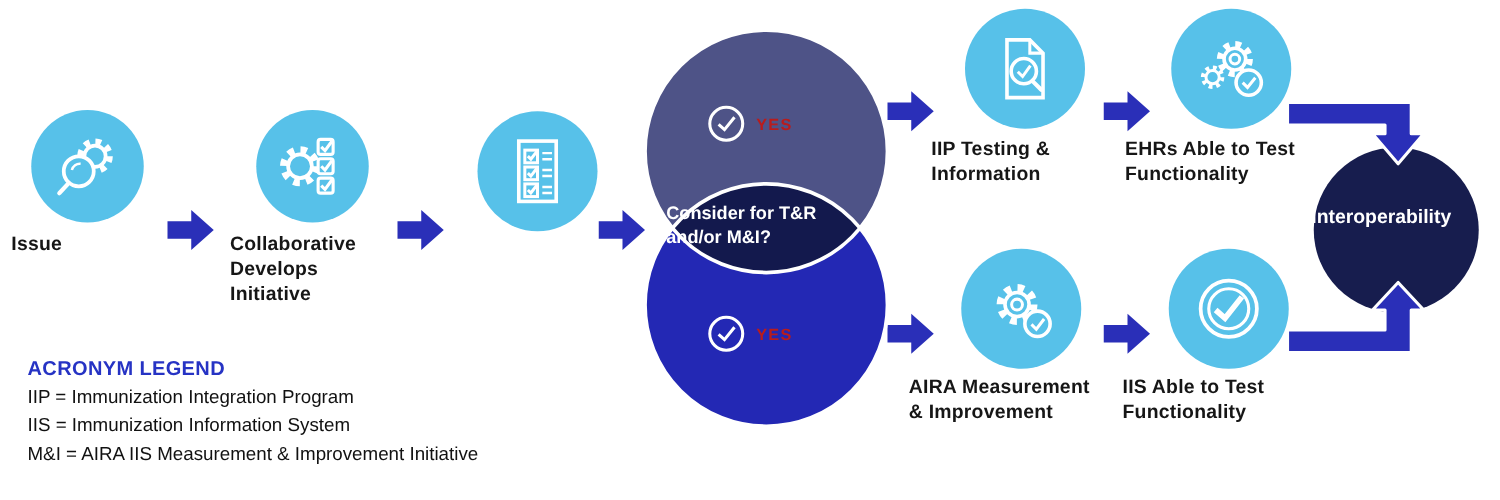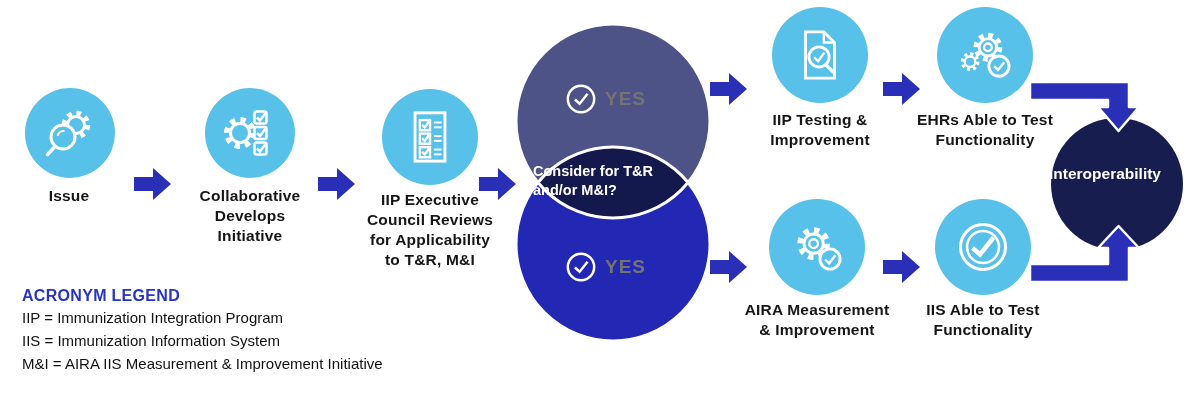--- a/index.html
+++ b/index.html
@@ -13,25 +13,25 @@
   .bg{position:absolute;left:0;top:0;z-index:1}
   .arr{fill:var(--arrow)}
   .vt{fill:var(--venn-top)} .vb{fill:var(--venn-bottom)} .vo{fill:var(--venn-overlap)}
   .vline{fill:none;stroke:#fff;stroke-width:3}
   .navy-c{fill:var(--navy)}
   .larrow{fill:var(--arrow);stroke:#fff;stroke-width:2.5;stroke-linejoin:round}
   .circle{position:absolute;background:var(--lightblue);border-radius:50%;
           display:flex;align-items:center;justify-content:center;z-index:3}
   .icon *{stroke:#fff;fill:none}
   .icon .fillbg{fill:var(--lightblue)}
-  .label{position:absolute;text-align:center;font-weight:bold;color:var(--ink);
+  .label{position:absolute;font-weight:bold;color:var(--ink);
          font-size:15.5px;line-height:20px;letter-spacing:.2px;z-index:4}
   .wlabel{position:absolute;text-align:left;font-weight:bold;color:#fff;z-index:4}
   .yes-badge{position:absolute;display:flex;align-items:center;gap:8px;z-index:4}
-  .yes-text{color:#737373;font-weight:bold;font-size:19px;letter-spacing:1px}
+  .yes-text{color:#b91c1c;font-weight:bold;font-size:13px;letter-spacing:1px}
   .venn-q{font-size:14.5px;line-height:19px}
   .outcome-label{font-size:15.5px;line-height:21px}
   .legend{position:absolute;left:22px;top:287px;z-index:4}
   .legend-heading{color:var(--legend-blue);font-weight:bold;font-size:16px;letter-spacing:.3px}
   .legend-item{color:#111;font-size:15px;line-height:21.5px;margin-top:1.5px}
 </style>
 </head>
 <body>
 
 <div class="stage">
@@ -104,26 +104,20 @@
       <rect x="14.5" y="25.5" width="10.5" height="10.5" stroke-width="2.5"></rect>
       <polyline points="17,30.5 19.5,33 24.5,26.5" stroke-width="2.5"></polyline>
       <line x1="29" y1="28" x2="37" y2="28" stroke-width="2"></line>
       <line x1="29" y1="33" x2="37" y2="33" stroke-width="2"></line>
       <rect x="14.5" y="39.5" width="10.5" height="10.5" stroke-width="2.5"></rect>
       <polyline points="17,44.5 19.5,47 24.5,40.5" stroke-width="2.5"></polyline>
       <line x1="29" y1="42" x2="37" y2="42" stroke-width="2"></line>
       <line x1="29" y1="47" x2="37" y2="47" stroke-width="2"></line>
     </svg>
   </div>
-  <div class="label" style="left:350px;top:190px;width:160px">
-    <div>IIP Executive</div>
-    <div>Council Reviews</div>
-    <div>for Applicability</div>
-    <div>to T&amp;R, M&amp;I</div>
-  </div>
 
   <div class="yes-badge" style="left:565px;top:83px">
     <svg class="icon" width="32" height="32" viewBox="0 0 34 34">
       <circle cx="17" cy="17" r="14" stroke-width="2.6"></circle>
       <polyline points="10.5,17.5 15.5,22 24,11.5" stroke-width="2.6"></polyline>
     </svg>
     <span class="yes-text">YES</span>
   </div>
   <div class="wlabel venn-q" style="left:533px;top:162px;width:160px">
     <div>Consider for T&amp;R</div>
@@ -141,21 +135,21 @@
     <svg class="icon" width="50" height="56" viewBox="0 0 52 58">
       <path d="M11,5 H30 L41,16 V53 H11 Z" stroke-width="3"></path>
       <path d="M30,5 V16 H41" stroke-width="2.5"></path>
       <circle cx="25" cy="31" r="10.5" stroke-width="3"></circle>
       <polyline points="20,31.5 24,35.5 30.5,26.5" stroke-width="2.5"></polyline>
       <line x1="32.5" y1="39.5" x2="39.5" y2="46.5" stroke-width="3.5" stroke-linecap="round"></line>
     </svg>
   </div>
   <div class="label" style="left:745px;top:110px;width:150px">
     <div>IIP Testing &amp;</div>
-    <div>Improvement</div>
+    <div>Information</div>
   </div>
 
   <div class="circle" style="left:937px;top:7px;width:96px;height:96px">
     <svg class="icon" width="56" height="52" viewBox="0 0 58 54">
       <circle cx="13.5" cy="34" r="7.5" stroke-width="4.5" stroke-dasharray="2.95 2.94"></circle>
       <circle cx="13.5" cy="34" r="5.5" stroke-width="2.5"></circle>
       <circle cx="32" cy="19" r="12" stroke-width="6" stroke-dasharray="4.71 4.71"></circle>
       <circle cx="32" cy="19" r="9" stroke-width="3"></circle>
       <circle cx="32" cy="19" r="4" stroke-width="2.5"></circle>
       <circle class="fillbg" cx="43.5" cy="38.5" r="10.5" stroke-width="3"></circle>

